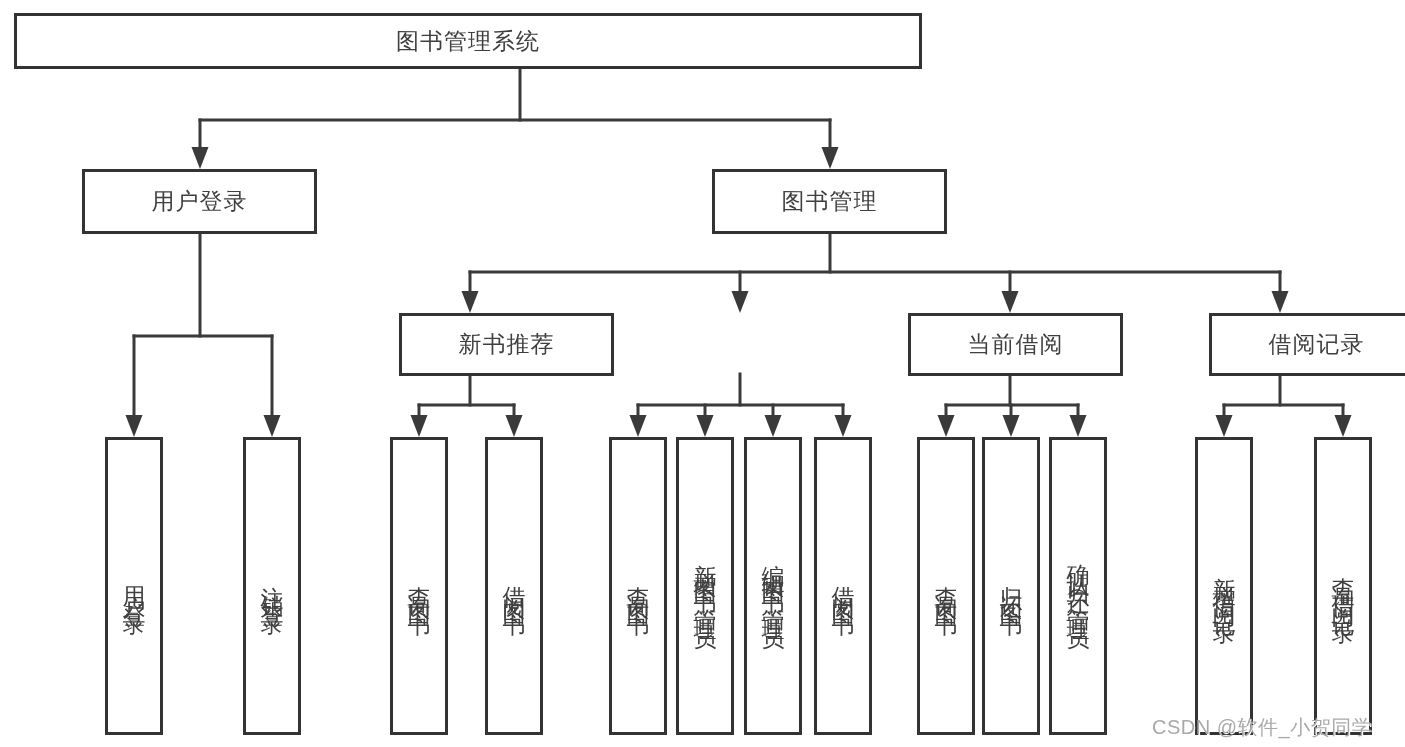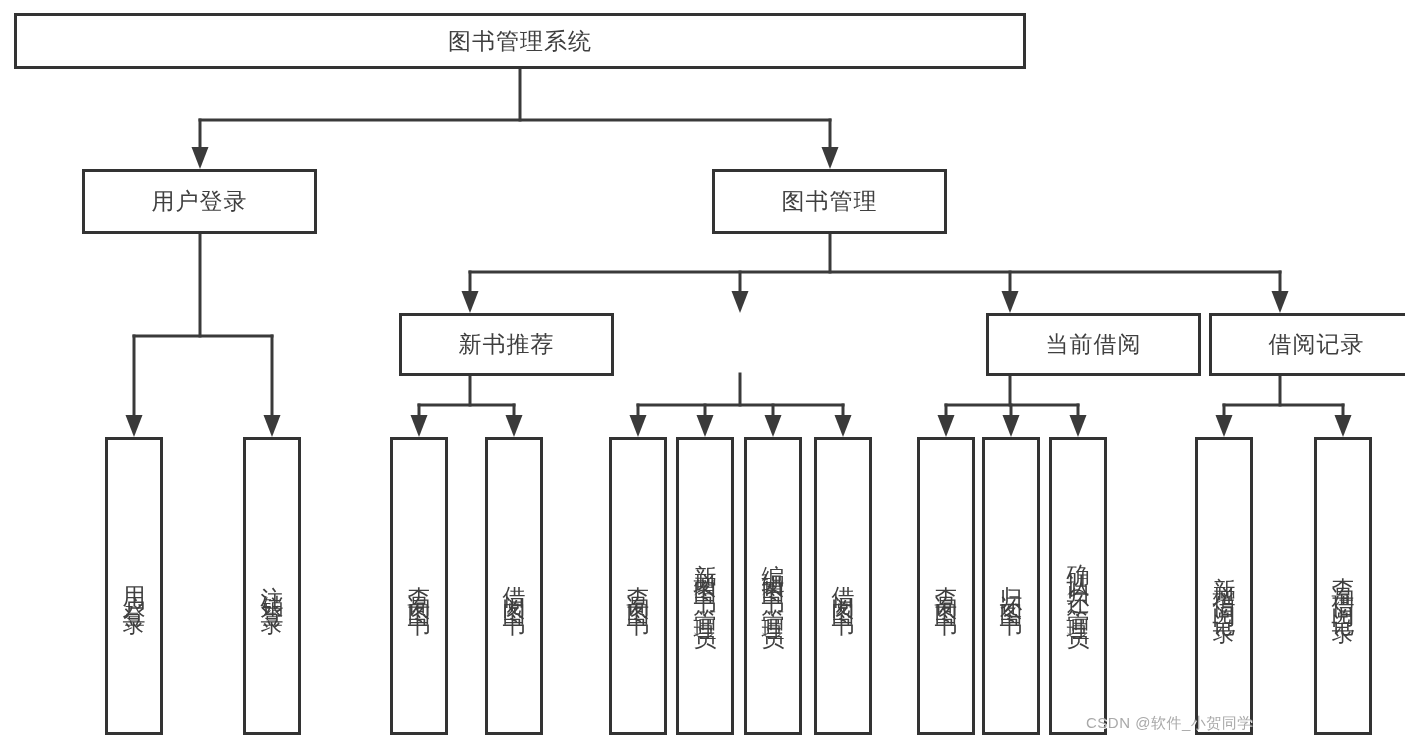--- a/index.html
+++ b/index.html
@@ -9,32 +9,32 @@
     font-family:"Liberation Sans",sans-serif;overflow:hidden;
   }
   #wires{position:absolute;left:0;top:0;width:1405px;height:747px;}
   #wires line{stroke:var(--line,#3a3a3a);stroke-width:3;stroke-linecap:square;}
   #wires polygon{fill:var(--line,#3a3a3a);}
   .box{
     position:absolute;box-sizing:border-box;border:3px solid var(--border,#333333);
     background:#ffffff;display:flex;align-items:center;justify-content:center;
     color:var(--text,#3f3f3f);z-index:2;
   }
-  .root{left:14px;top:13px;width:1012px;height:56px;}
+  .root{left:14px;top:13px;width:908px;height:56px;}
   .l2{top:169px;width:235px;height:65px;}
   .l3{top:313px;width:215px;height:63px;margin-left:36px;}
   .leaf{top:437px;width:58px;height:298px;}
   .hlabel{font-size:23px;letter-spacing:1px;white-space:nowrap;}
   .vlabel{
     writing-mode:vertical-rl;text-orientation:mixed;
     font-size:23px;letter-spacing:9px;line-height:1;white-space:nowrap;
   }
   .watermark{
-    position:absolute;left:1086px;top:714px;z-index:3;
-    font-size:15px;letter-spacing:.5px;color:var(--wm,#a9a9a9);
+    position:absolute;left:1152px;top:714px;z-index:3;
+    font-size:20px;letter-spacing:.5px;color:var(--wm,#a9a9a9);
     text-shadow:1px 1px 0 #ffffff;white-space:nowrap;
   }
 </style>
 </head>
 <body>
 
 <div class="stage">
 
   <svg id="wires" viewBox="0 0 1405 747" xmlns="http://www.w3.org/2000/svg">
       <g>
@@ -112,21 +112,21 @@
   <div class="box l2" style="left:82px">
     <span class="hlabel">用户登录</span>
   </div>
   <div class="box l2" style="left:712px">
     <span class="hlabel">图书管理</span>
   </div>
 
   <div class="box l3" style="left:363px">
     <span class="hlabel">新书推荐</span>
   </div>
-  <div class="box l3" style="left:950px">
+  <div class="box l3" style="left:872px">
     <span class="hlabel">当前借阅</span>
   </div>
   <div class="box l3" style="left:1173px">
     <span class="hlabel">借阅记录</span>
   </div>
 
   <div class="box leaf" style="left:105px">
     <span class="vlabel">用户登录</span>
   </div>
   <div class="box leaf" style="left:243px">

